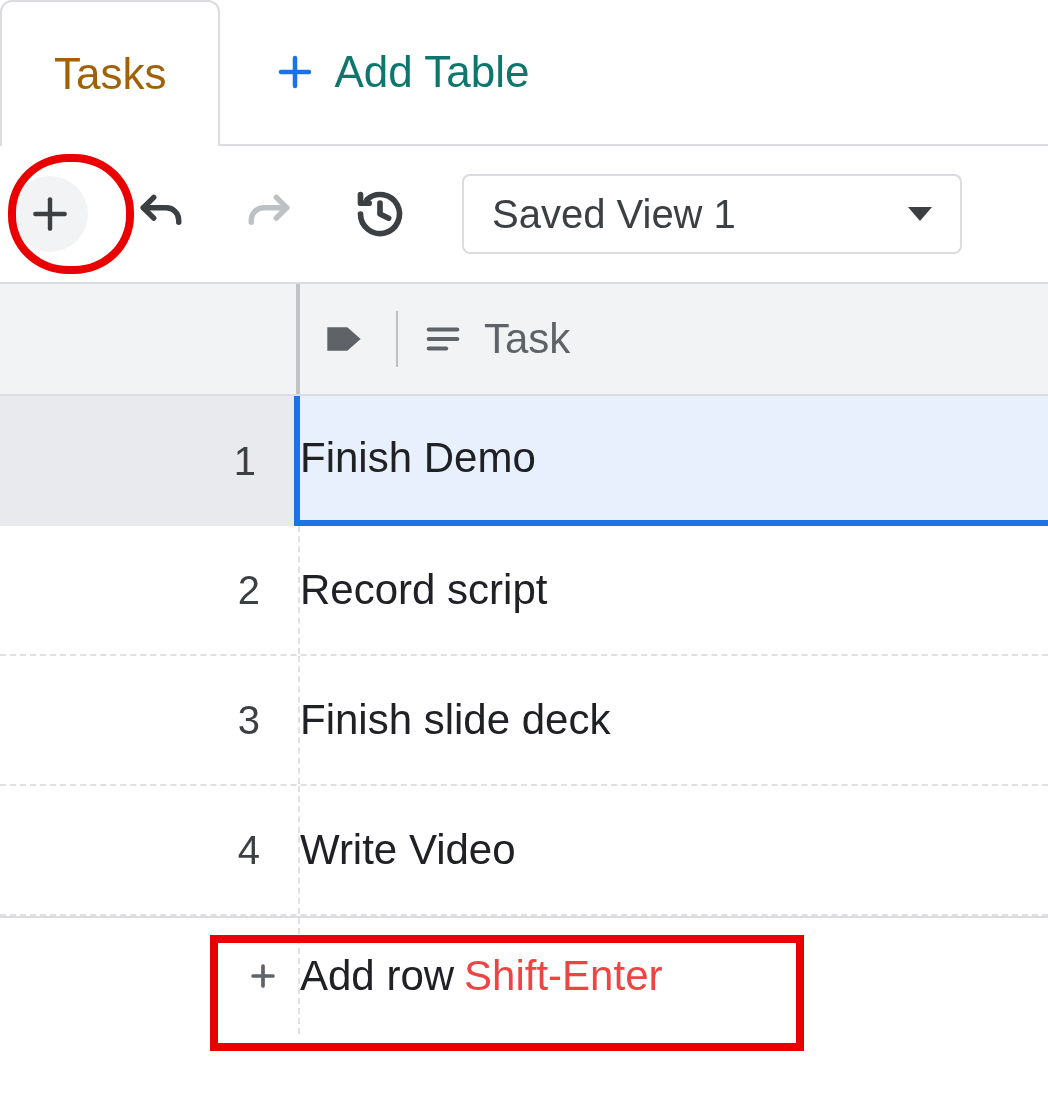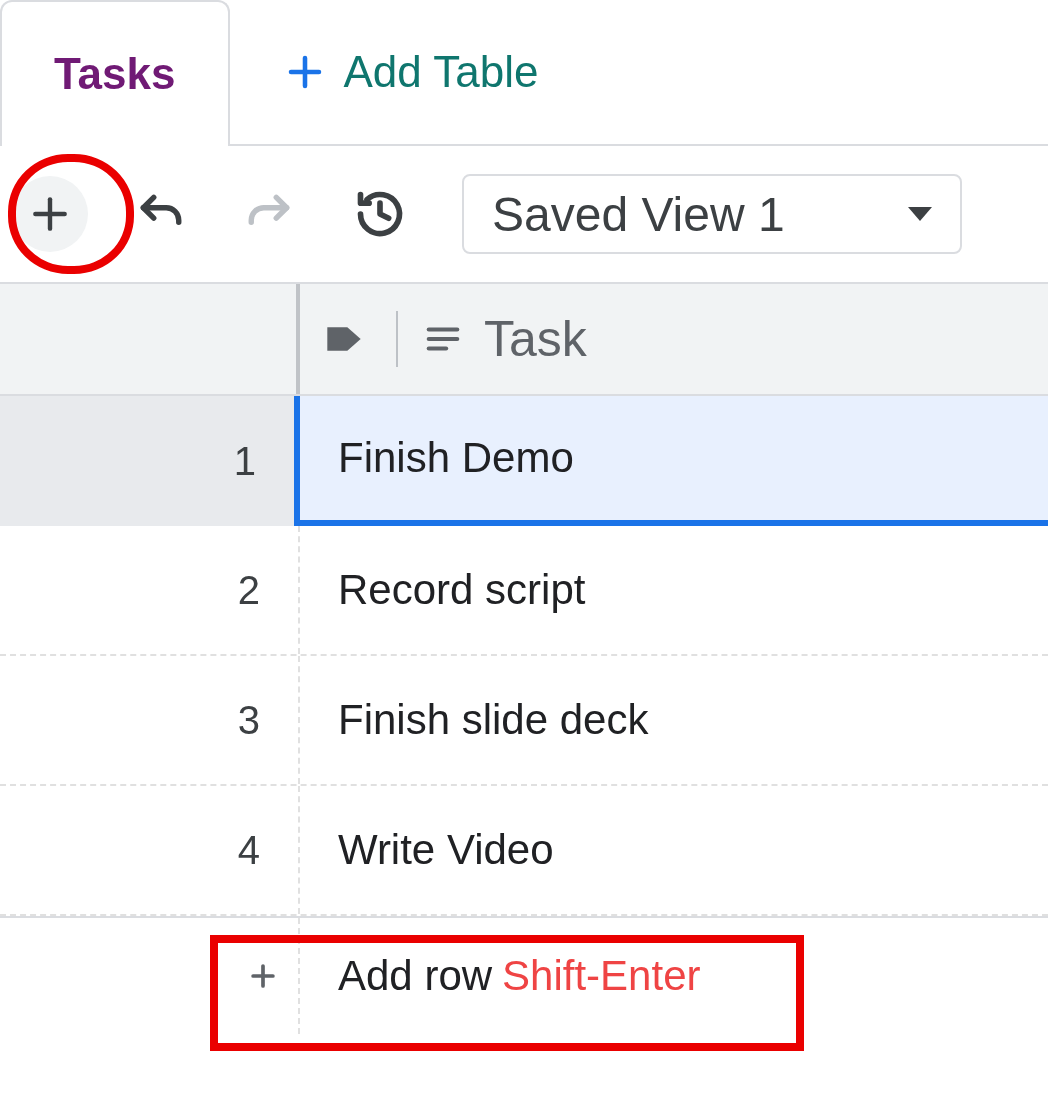--- a/index.html
+++ b/index.html
@@ -18,22 +18,22 @@
       align-items: stretch;
       height: 146px;
       border-bottom: 2px solid #dadce0;
       padding-left: 0;
     }
     .tab {
       display: flex;
       align-items: center;
       padding: 0 52px;
       font-size: 44px;
-      font-weight: 700;
-      color: #701a75;
+      font-weight: 400;
+      color: #a16207;
       border: 2px solid #dadce0;
       border-bottom: none;
       border-top-left-radius: 12px;
       border-top-right-radius: 12px;
       background: #ffffff;
       margin-bottom: -2px;
     }
     .tab-active { z-index: 2; }
     .add-table-btn {
       display: flex;
@@ -88,21 +88,21 @@
     }
     .view-dropdown {
       margin-left: 10px;
       height: 80px;
       min-width: 500px;
       border: 2px solid #dadce0;
       border-radius: 8px;
       display: flex;
       align-items: center;
       padding: 0 28px;
-      font-size: 48px;
+      font-size: 40px;
       color: #3c4043;
       justify-content: space-between;
     }
     .view-dropdown .caret {
       width: 0; height: 0;
       border-left: 12px solid transparent;
       border-right: 12px solid transparent;
       border-top: 14px solid #3c4043;
     }
 
@@ -130,30 +130,29 @@
       padding-right: 38px;
       font-size: 40px;
       color: #3c4043;
       border-right: 2px dashed #e0e0e0;
     }
     .header-row .gutter { border-right: 4px solid #c0c3c7; }
     .cell {
       flex: 1;
       display: flex;
       align-items: center;
-      padding-left: 38px;
       font-size: 42px;
       color: #202124;
     }
     .header-cell {
       flex: 1;
       display: flex;
       align-items: center;
       padding-left: 24px;
-      font-size: 50px;
+      font-size: 42px;
       color: #5f6368;
       gap: 22px;
     }
     .header-cell .vbar {
       width: 2px;
       height: 56px;
       background: #bdc1c6;
       margin: 0 4px 0 10px;
     }
 

